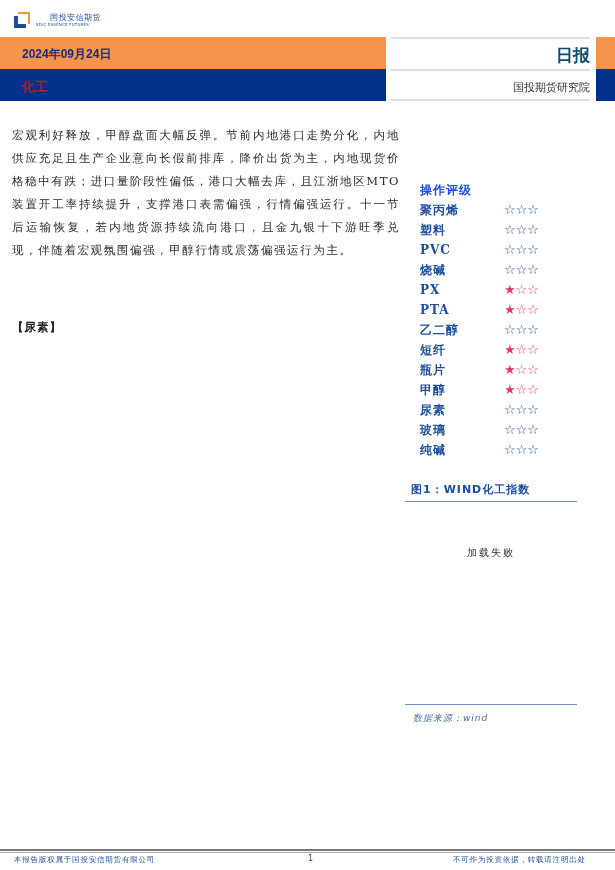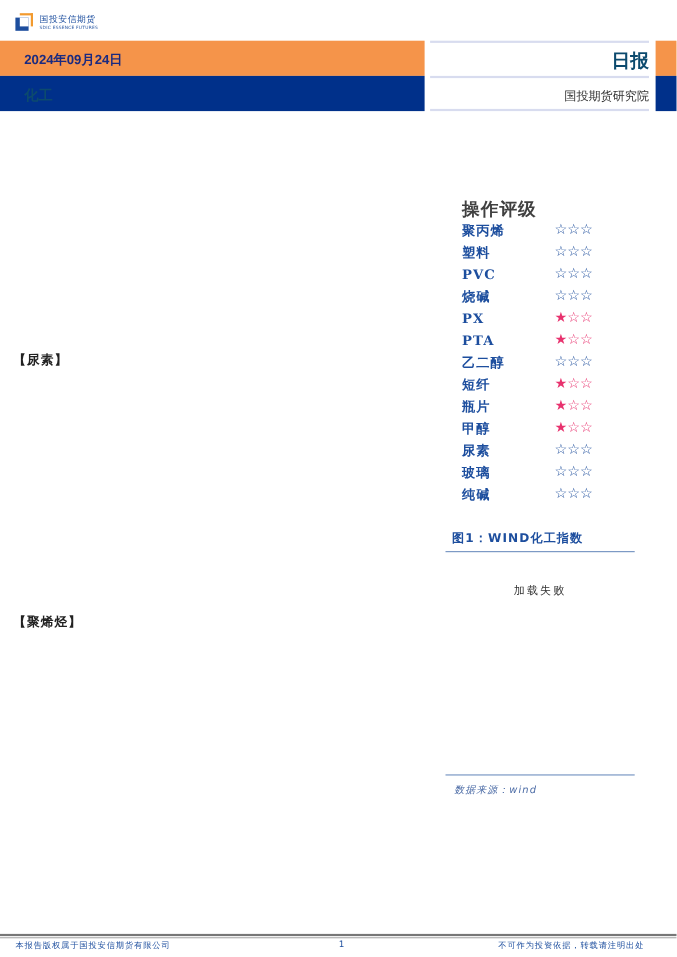--- a/index.html
+++ b/index.html
@@ -6,49 +6,49 @@
   body { width:615px; height:870px; background:#ffffff; position:relative; overflow:hidden;
          font-family:"DejaVu Sans", sans-serif; color:#222; }
   .abs { position:absolute; }
 
   
   .logo { left:14px; top:10px; height:20px; }
   .logo-mark { position:absolute; left:0; top:2px; width:16px; height:16px; }
   .logo-mark .sq-blue { position:absolute; left:0; top:4px; width:12px; height:12px; background:#1d4e9e; }
   .logo-mark .sq-orange { position:absolute; left:4px; top:0; width:12px; height:12px; border:2px solid #f29a2e; border-left:none; border-bottom:none; box-sizing:border-box; }
   .logo-mark .sq-white { position:absolute; left:4px; top:4px; width:8px; height:8px; background:#fff; }
-  .logo-cn { position:absolute; left:22px; top:2px; font-size:8px; color:#1d4e9e; white-space:nowrap; letter-spacing:0.5px; }
+  .logo-cn { position:absolute; left:36px; top:2px; font-size:8px; color:#1d4e9e; white-space:nowrap; letter-spacing:0.5px; }
   .logo-en { position:absolute; left:22px; top:12px; font-size:4px; color:#1d4e9e; white-space:nowrap; letter-spacing:0.2px; }
 
   
   .bar-orange { left:0; top:37px; width:386px; height:32px; background:#f5944a; }
   .bar-blue { left:0; top:69px; width:386px; height:32px; background:#00308a; }
   .bar-orange-r { left:596px; top:37px; width:19px; height:32px; background:#f5944a; }
   .bar-blue-r { left:596px; top:69px; width:19px; height:32px; background:#00308a; }
   .date { left:22px; top:46px; font-size:12px; font-weight:bold; color:#1a2a80; font-family:"Liberation Sans", sans-serif; }
-  .sector { left:22px; top:78px; font-size:13px; font-weight:bold; color:#0c4a6e; }
+  .sector { left:22px; top:78px; font-size:13px; font-weight:bold; color:#b91c1c; }
   .panel-line { left:391px; width:199px; height:2px; background:#d8dcef; }
   .report-type { left:391px; top:44px; width:199px; text-align:right; font-size:17px; font-weight:bold; color:#0c4a6e; }
   .institute { left:391px; top:80px; width:199px; text-align:right; font-size:11px; color:#333; }
 
   
   .section { left:12px; width:388px; font-size:11.5px; line-height:23px; color:#2a2a2a; font-family:"DejaVu Serif", serif; text-align:justify; letter-spacing:1.6px; }
   .section .head { font-weight:bold; color:#222; letter-spacing:1px; }
 
   
   .ratings { left:420px; top:180px; width:150px; }
-  .ratings .title { font-size:16px; font-weight:bold; color:#404040; height:20px; line-height:20px; font-family:"DejaVu Serif", serif; letter-spacing:1px; }
+  .ratings .title { font-size:12px; font-weight:bold; color:#1d4ed8; height:20px; line-height:20px; font-family:"DejaVu Serif", serif; letter-spacing:1px; }
   .rating-row { height:20px; line-height:20px; position:relative; }
   .rating-name { position:absolute; left:0; font-size:12px; font-weight:bold; color:#1d4e9e; font-family:"DejaVu Serif", serif; letter-spacing:1px; }
   .rating-stars { position:absolute; left:84px; font-size:13px; letter-spacing:0px; }
 
   
   .fig-title { left:411px; top:482px; font-size:11px; font-weight:bold; color:#1d4e9e; letter-spacing:1px; }
   .fig-rule-top { left:405px; top:501px; width:172px; height:1px; background:#6f8fbf; }
-  .fig-fail { left:405px; top:530px; width:172px; text-align:center; font-size:10px; color:#333; letter-spacing:2px; font-family:"DejaVu Serif", serif; }
+  .fig-fail { left:405px; top:546px; width:172px; text-align:center; font-size:10px; color:#333; letter-spacing:2px; font-family:"DejaVu Serif", serif; }
   .fig-rule-bot { left:405px; top:704px; width:172px; height:1px; background:#6f8fbf; }
   .fig-source { left:413px; top:712px; font-size:9px; font-style:italic; color:#4a6aa5; letter-spacing:1px;text-align:right; }
 
   
   .footer-rule { left:0; top:849px; width:615px; height:2px; background:#777; }
   .footer-rule2 { left:0; top:852px; width:615px; height:1px; background:#aaa; }
   .footer-left { left:14px; top:855px; font-size:7.5px; color:#1d4e9e; letter-spacing:0.8px; }
   .footer-mid { left:308px; top:854px; font-size:8px; color:#1d4e9e; }
   .footer-right { left:453px; top:855px; font-size:7.5px; color:#1d4e9e; letter-spacing:0.8px; }
 </style>
@@ -72,28 +72,28 @@
 <div class="abs date">2024年09月24日</div>
 <div class="abs sector">化工</div>
 
 <div class="abs panel-line" style="top:37px"></div>
 <div class="abs report-type">日报</div>
 <div class="abs panel-line" style="top:69px"></div>
 <div class="abs institute">国投期货研究院</div>
 <div class="abs panel-line" style="top:99px"></div>
 
 <div class="abs section" style="top:124px">
+  <div>宏观利好释放，甲醇盘面大幅反弹。节前内地港口走势分化，内地供应充足且生产企业意向长假前排库，降价出货为主，内地现货价格稳中有跌；进口量阶段性偏低，港口大幅去库，且江浙地区MTO装置开工率持续提升，支撑港口表需偏强，行情偏强运行。十一节后运输恢复，若内地货源持续流向港口，且金九银十下游旺季兑现，伴随着宏观氛围偏强，甲醇行情或震荡偏强运行为主。</div>
 </div>
 
 <div class="abs section" style="top:316px">
   <div class="head">【尿素】</div>
 </div>
 
 <div class="abs section" style="top:554px">
-  <div class="head">【聚烯烃】</div>
 </div>
 
 <div class="abs ratings">
   <div class="title">操作评级</div>
   <div id="rating-rows">
       <div class="rating-row">
         <span class="rating-name">聚丙烯</span>
         <span class="rating-stars" style="color: rgb(31, 78, 156);">☆☆☆</span>
       </div>
       <div class="rating-row">

